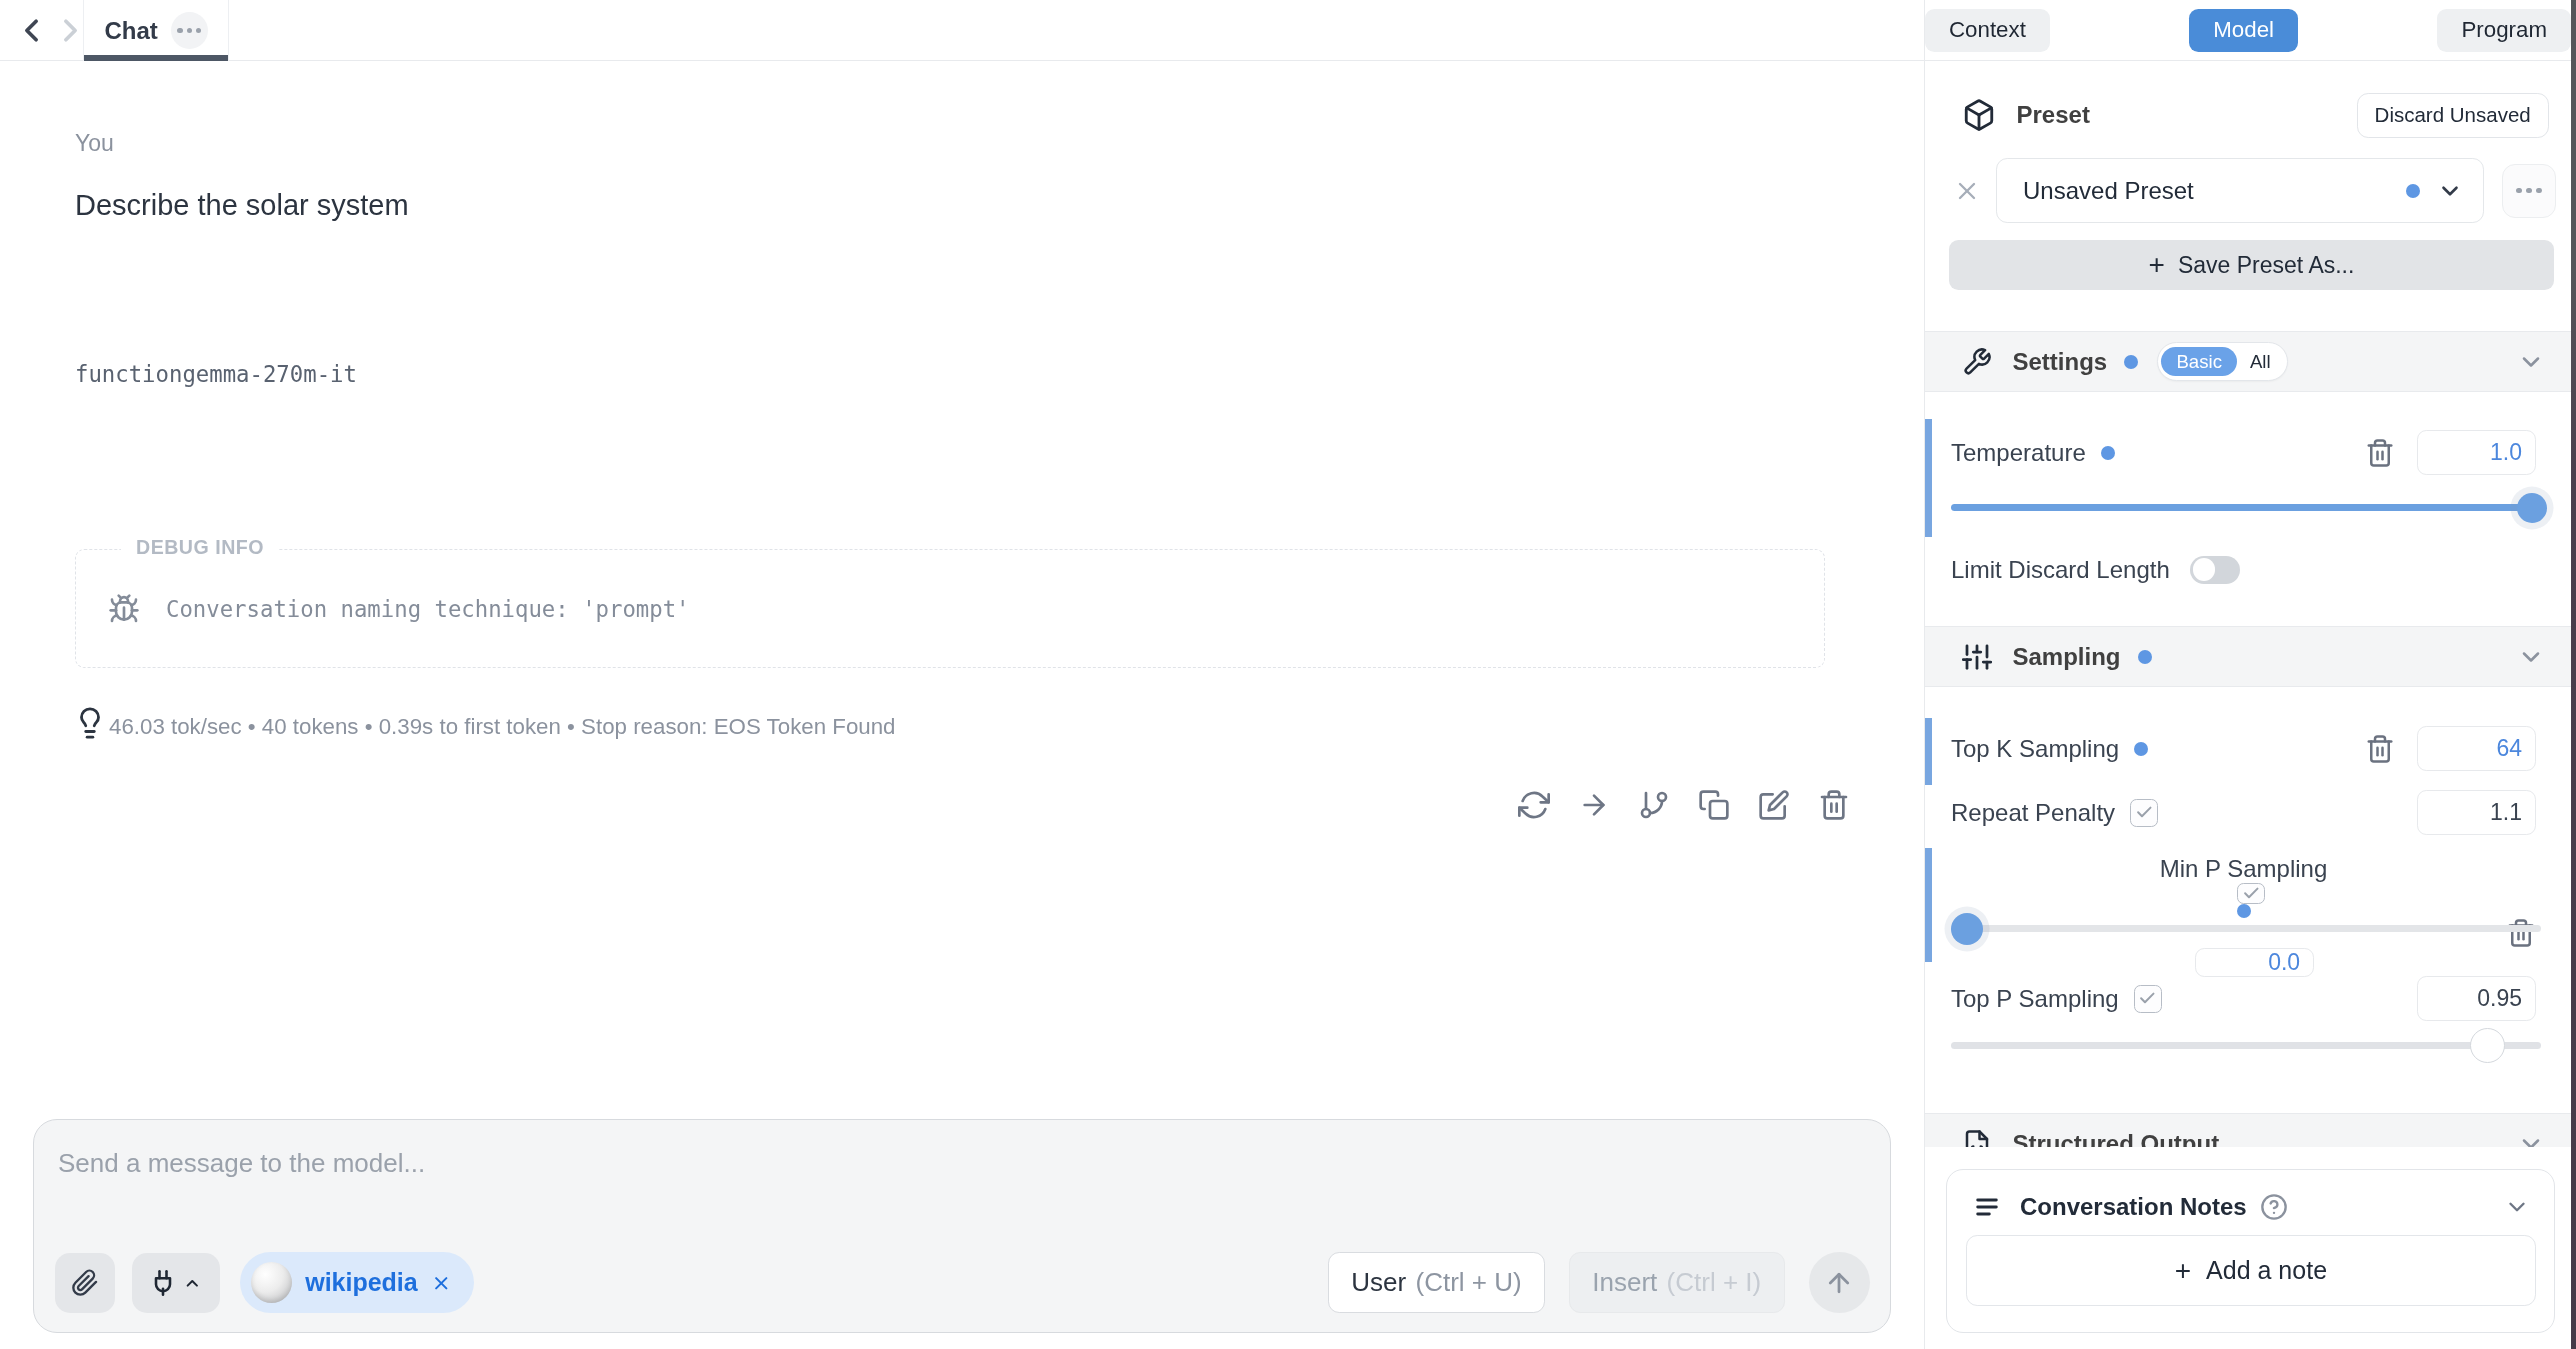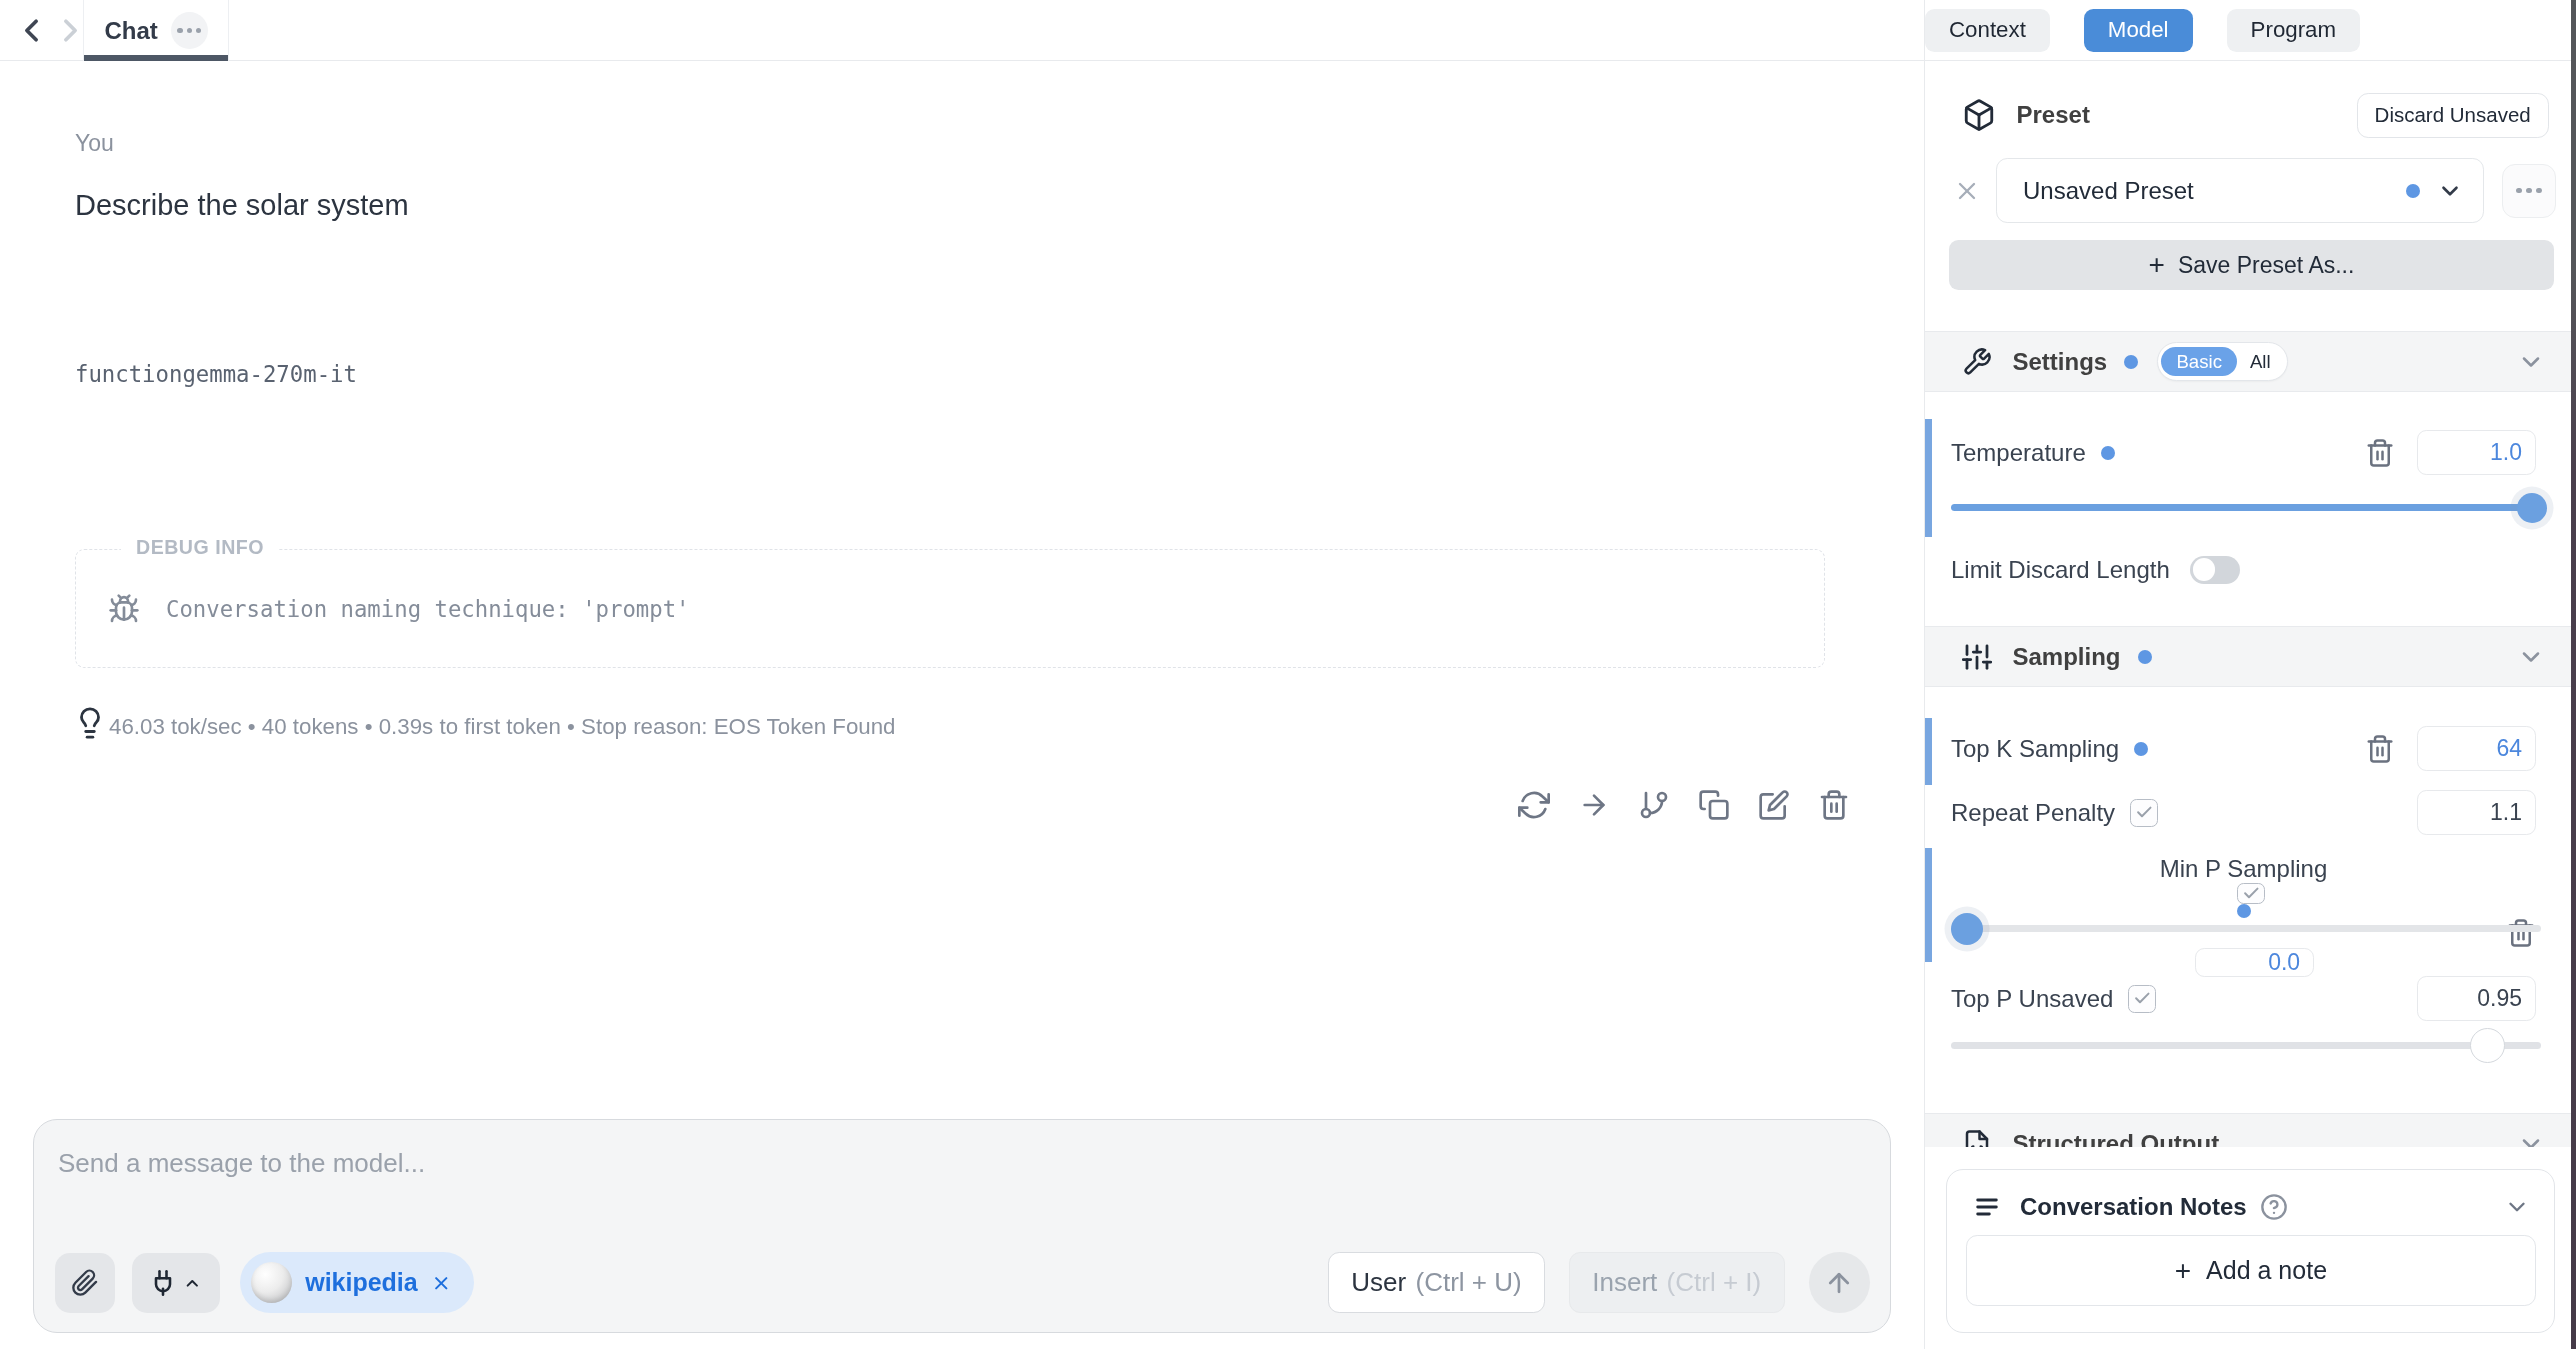--- a/index.html
+++ b/index.html
@@ -50,21 +50,21 @@
   .spacer { flex:1; }
   .role-btn { height:61px; border-radius:11.2px; display:flex; align-items:center; padding:0 22.3px; font-size:26px; gap:9.3px; cursor:pointer; }
   .user-btn { background:#fff; border:1.9px solid #d9dce0; }
   .user-btn .rl { color:#2c3440; } .user-btn .rs { color:#8d95a1; }
   .insert-btn { background:#edeff1; border:1.9px solid #e7e9eb; margin-left:24px; }
   .insert-btn .rl { color:#9aa3ae; } .insert-btn .rs { color:#c6cbd2; }
   .send-btn { width:61px; height:61px; border-radius:50%; background:#e6e8ea; margin-left:24px; display:flex; align-items:center; justify-content:center; color:#8b929e; cursor:pointer; }
 
   
   .panel { position:absolute; left:1924px; top:0; width:647px; height:1350px; background:#fff; border-left:0.9px solid #e8eaed; }
-  .panel-tabs { position:absolute; left:0; top:0; width:100%; height:61px; border-bottom:0.9px solid #e8eaed; display:flex; align-items:center; justify-content:flex-start; gap:34px; }
+  .panel-tabs { position:absolute; left:0; top:0; width:100%; height:61px; border-bottom:0.9px solid #e8eaed; display:flex; align-items:center; justify-content:space-between; gap:34px; }
   .ptab { height:43px; border-radius:9.3px; padding:0 24px; display:flex; align-items:center; font-size:22.3px; color:#1f2733; background:#eef0f2; cursor:pointer; }
   .ptab.active { background:#4a8cd8; color:#fff; }
 
   .sec-head-plain { position:absolute; left:37px; right:22.3px; display:flex; align-items:center; }
   .sec-title { font-size:24px; font-weight:700; color:#404040; margin-left:20.5px; }
   .blue-dot { width:14px; height:14px; border-radius:50%; background:#5e97e3; flex:0 0 auto; }
 
   .discard-btn { margin-left:auto; height:45px; border-radius:11.2px; border:1.9px solid #e2e5e9; background:#fff; display:flex; align-items:center; padding:0 17px; font-size:20.5px; color:#222b38; cursor:pointer; }
 
   .preset-row { position:absolute; left:0; top:158px; width:100%; height:65px; }
@@ -440,21 +440,21 @@
             <line x1="14" y1="11" x2="14" y2="17"></line>
           </svg>
         </span>
       <span class="valbox blue">0.0</span>
     </div>
     <div class="slider sl-minp" style="top:925px;">
       <span class="handle"></span>
     </div>
 
     <div class="prow" style="top:976px;">
-      <span class="plabel">Top P Unsaved</span>
+      <span class="plabel">Top P Sampling</span>
       <span class="checkbox">
           <svg viewBox="0 0 24 24" width="18.6" height="18.6" fill="none" stroke="currentColor" stroke-width="2.6" stroke-linecap="round" stroke-linejoin="round">
             <polyline points="20 6 9 17 4 12"></polyline>
           </svg>
         </span>
       <span class="valbox dark noml">0.95</span>
     </div>
     <div class="slider sl-topp" style="top:1042px;">
       <span class="handle"></span>
     </div>

